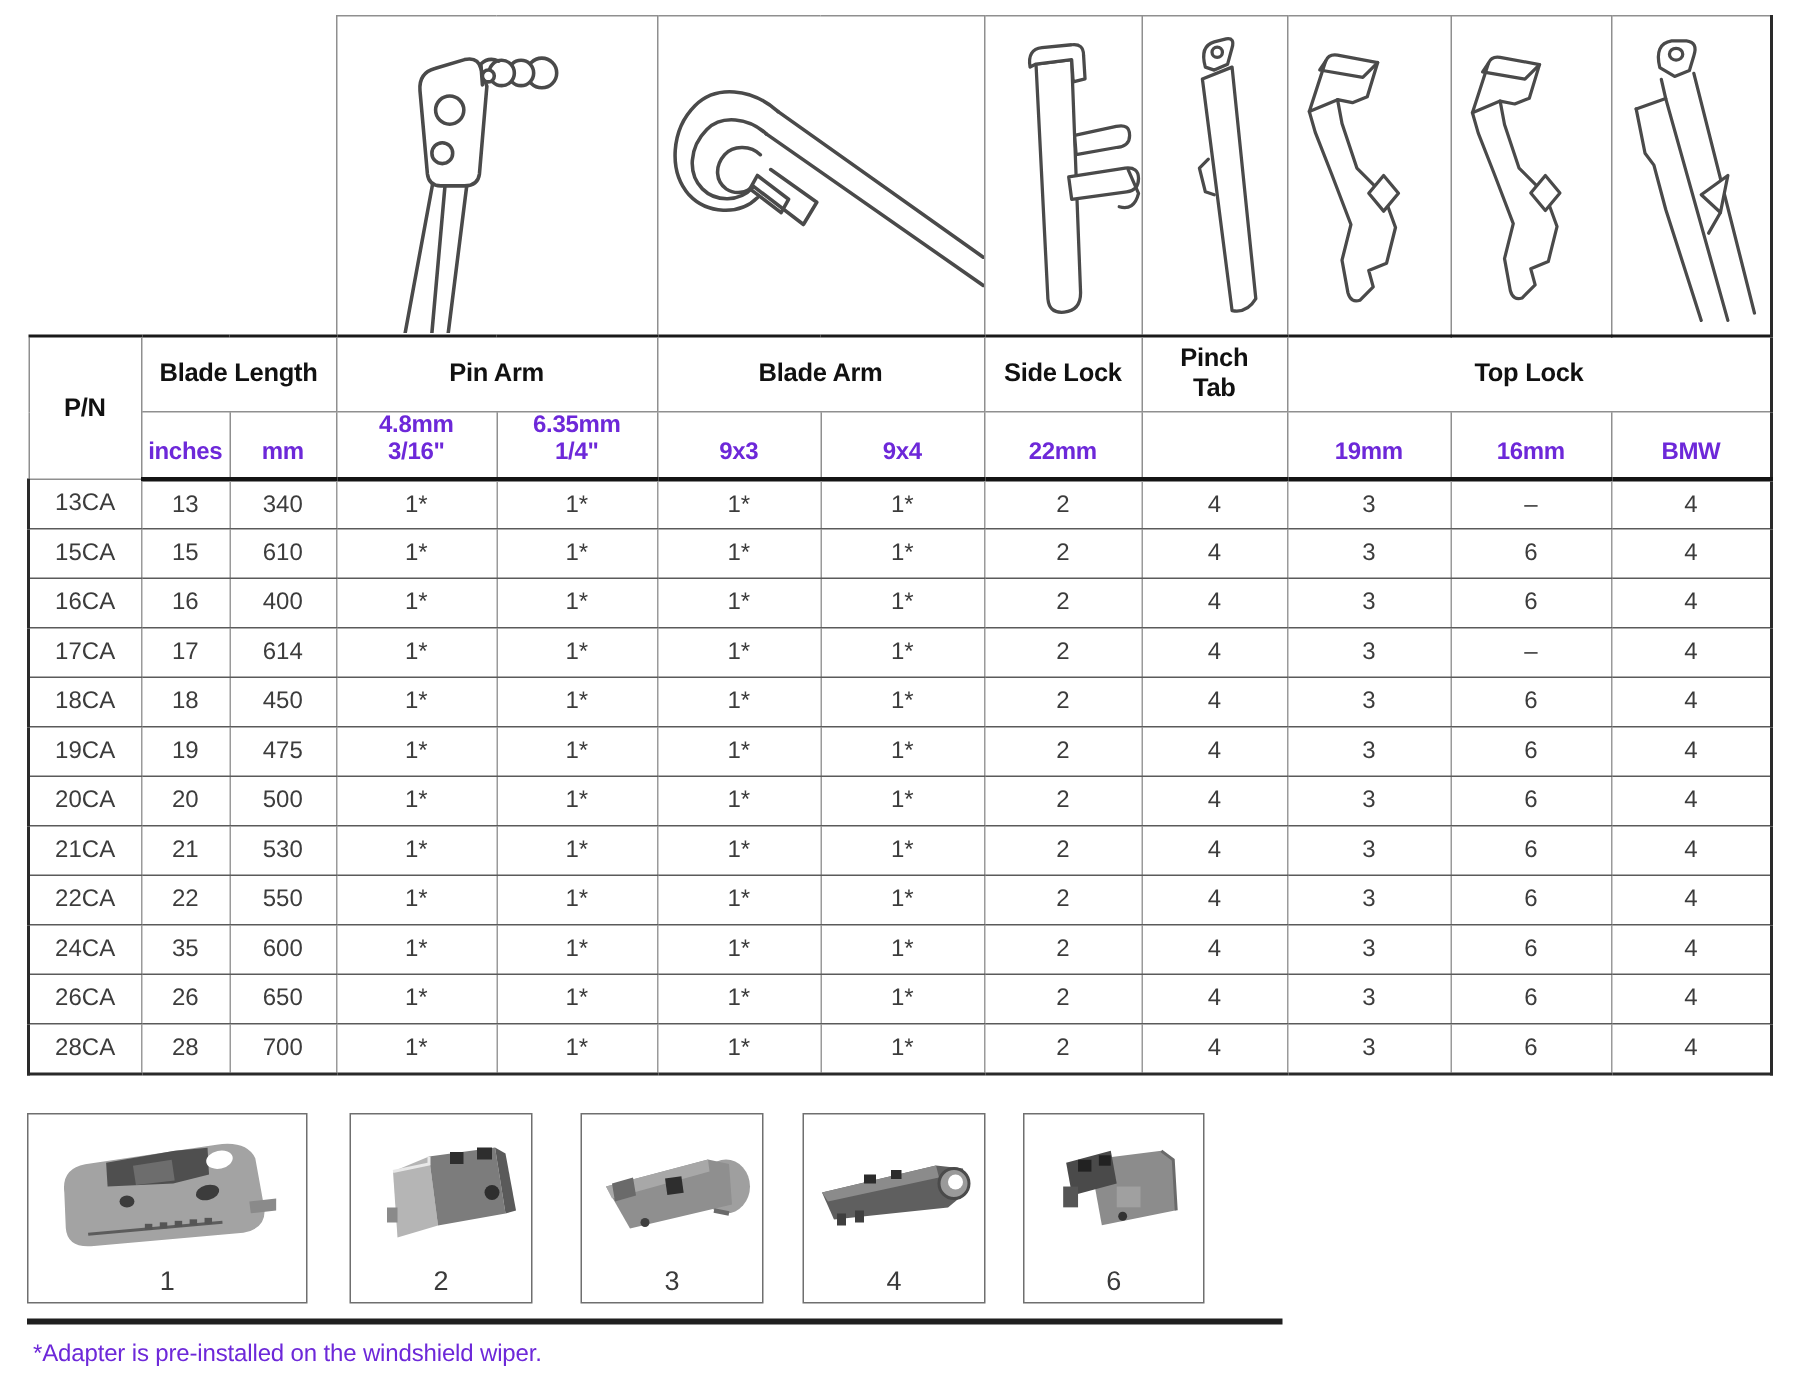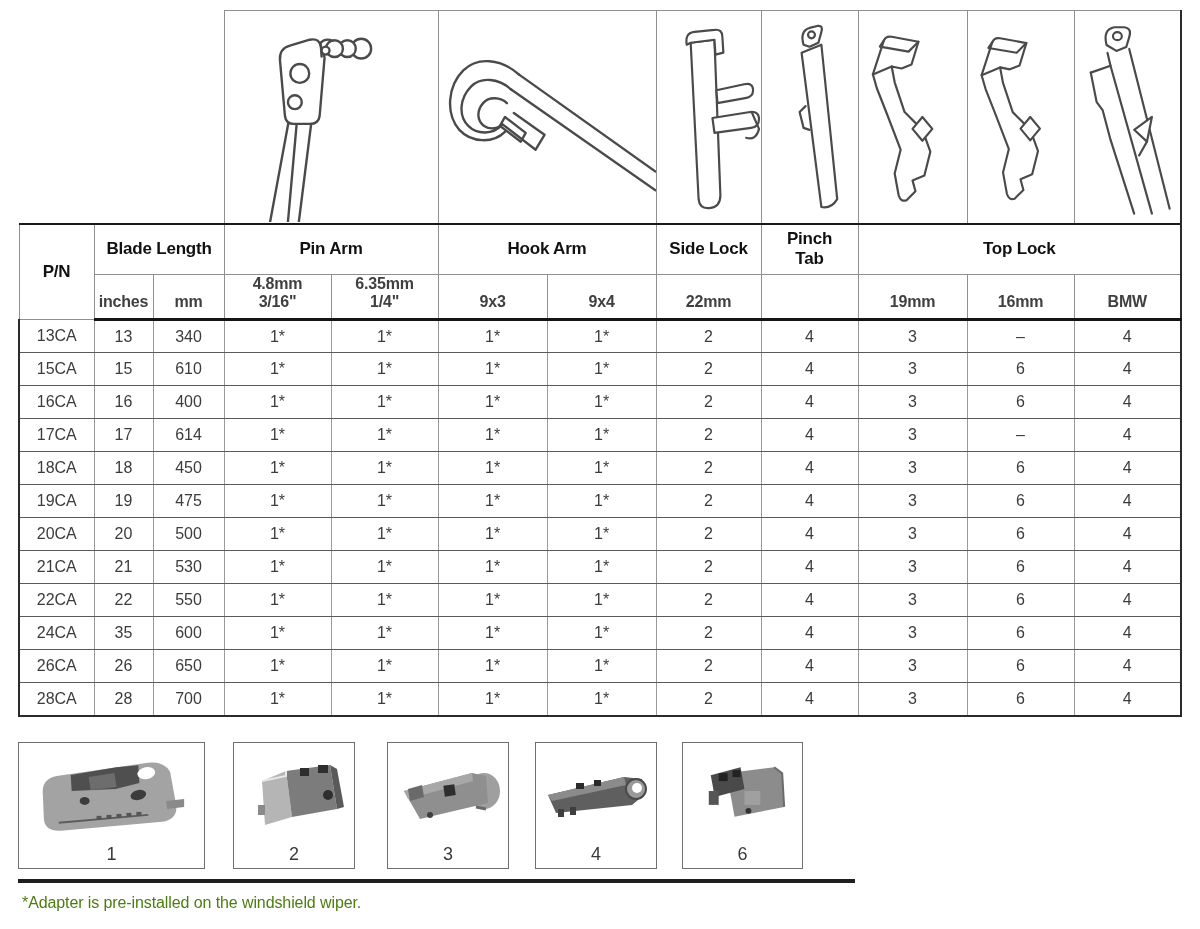--- a/index.html
+++ b/index.html
@@ -23,21 +23,21 @@
     border:1px solid #8f8f8f; border-top:2px solid #1a1a1a;
     height:51px; font-size:17px; font-weight:bold; color:#111;
     letter-spacing:-0.2px;
   }
   th.pnhead {
     border-left:2px solid #2a2a2a; border-bottom:3px solid #141414;
     font-size:17px; font-weight:bold; color:#111;
   }
   tr.sub th {
     border:1px solid #8f8f8f; border-bottom:3px solid #141414;
-    height:44px; font-size:16px; font-weight:bold; color:#404040;
+    height:44px; font-size:16px; font-weight:bold; color:#6d28d9;
     vertical-align:bottom; padding-bottom:7px; letter-spacing:-0.2px;
   }
   th.lastcol, td.lastcol { border-right:2px solid #2a2a2a !important; }
   .wrapnarrow { display:inline-block; width:52px; line-height:1.15; }
   
   tbody.data td {
     border-left:1px solid #9a9a9a; border-right:1px solid #9a9a9a;
     border-top:1.5px solid #5a5a5a; border-bottom:1.5px solid #5a5a5a;
     height:33px; font-size:16px; color:#3c3c3c; background:#fff;
   }
@@ -49,21 +49,21 @@
     position:absolute; top:742px; height:127px; background:#fff;
     border:1.5px solid #6f6f6f;
   }
   .adapterbox svg { display:block; width:100%; height:100px; }
   .adapterbox .num {
     position:absolute; left:0; right:0; bottom:3px; text-align:center;
     font-size:18px; color:#3a3a3a;
   }
   .rule { position:absolute; left:18px; top:879px; width:837px; height:4px; background:#1f1f1f; }
   .footnote {
-    position:absolute; left:22px; top:894px; font-size:16px; color:#4d7c0f;
+    position:absolute; left:22px; top:894px; font-size:16px; color:#6d28d9;
     letter-spacing:-0.1px;
   }
 </style>
 </head>
 <body>
 
 <div class="page">
 
   <table class="spec">
     <colgroup>
@@ -167,21 +167,21 @@
             <path fill="none" d="M73,132 L65,146"></path>
           </g>
         </svg>
       </td>
     </tr>
 
     <tr class="grp">
       <th class="pnhead" rowspan="2">P/N</th>
       <th colspan="2">Blade Length</th>
       <th colspan="2">Pin Arm</th>
-      <th colspan="2">Hook Arm</th>
+      <th colspan="2">Blade Arm</th>
       <th>Side Lock</th>
       <th><span class="wrapnarrow">Pinch Tab</span></th>
       <th colspan="3" class="lastcol">Top Lock</th>
     </tr>
 
     <tr class="sub">
       <th>inches</th>
       <th>mm</th>
       <th>
         <span>4.8mm</span><br>

